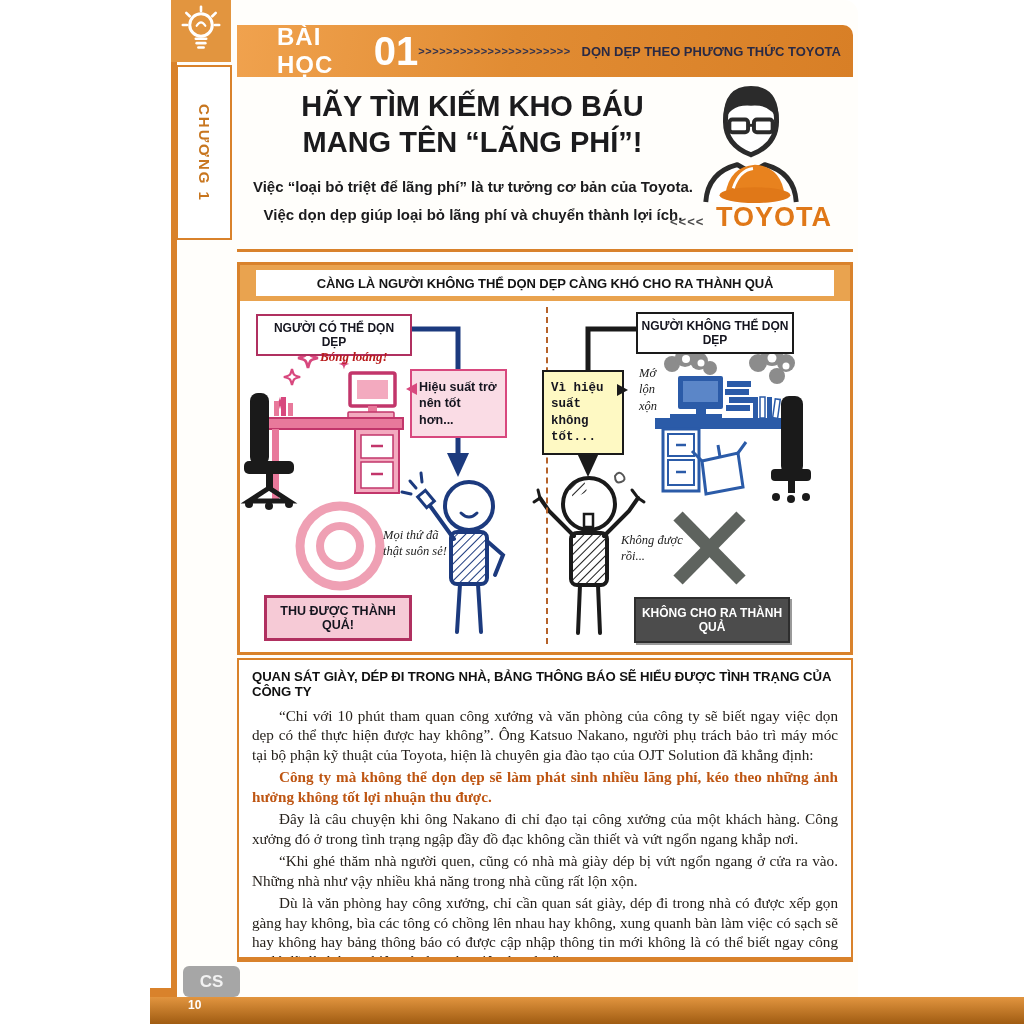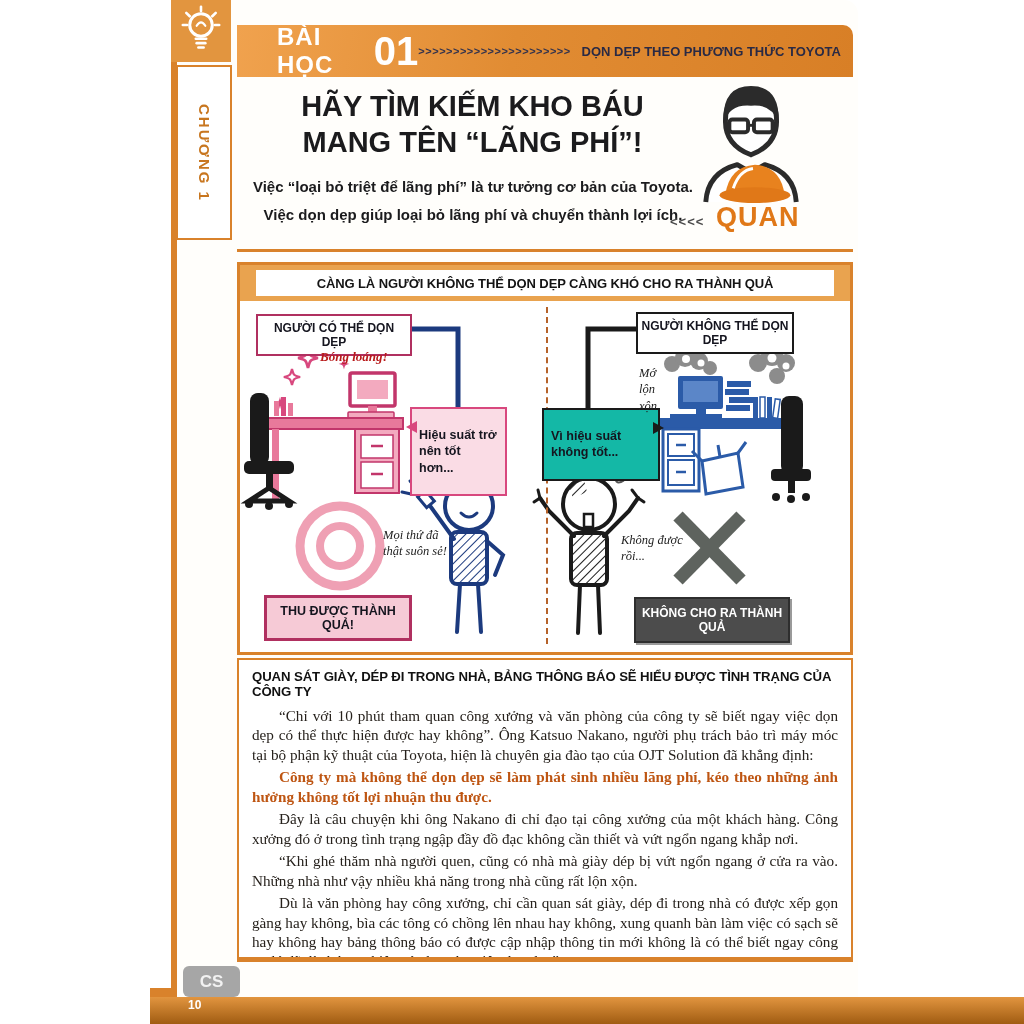--- a/index.html
+++ b/index.html
@@ -42,24 +42,24 @@
     margin:0 10px;font-size:13px;font-weight:800;color:#141414;letter-spacing:-0.1px;}
   .diagram-content{position:relative;height:351px;}
   .divider{position:absolute;left:306px;top:6px;bottom:8px;border-left:2px dashed #B5622A;}
   .art{position:absolute;left:0;top:0;}
 
   .panel-label{position:absolute;background:#fff;text-align:center;font-size:12px;font-weight:800;color:#15151f;
     padding:5px 2px;box-sizing:border-box;}
   .label-can{left:16px;top:13px;width:156px;border:2.5px solid #B03060;}
   .label-cannot{left:396px;top:11px;width:158px;border:2.5px solid #1a1a1a;}
 
-  .bubble{position:absolute;font-size:12.5px;font-weight:700;color:#15151f;padding:18px 7px;line-height:1.3;box-sizing:border-box;margin-top:38px;}
+  .bubble{position:absolute;font-size:12.5px;font-weight:700;color:#15151f;padding:8px 7px;line-height:1.3;box-sizing:border-box;}
   .bubble-left{left:170px;top:68px;width:97px;background:#FADCE5;border:2px solid #D8487E;}
   .bubble-left::before{content:"";position:absolute;left:-12px;top:12px;border:6px solid transparent;border-right:11px solid #D8487E;}
-  .bubble-right{left:302px;top:69px;width:118px;background:#14b8a6;border:2px solid #1a1a1a;}
+  .bubble-right{left:302px;top:69px;width:82px;background:#fef9c3;border:2px solid #1a1a1a;font-family:Liberation Mono, monospace;}
   .bubble-right::after{content:"";position:absolute;right:-12px;top:12px;border:6px solid transparent;border-left:11px solid #1a1a1a;}
 
   .hand-caption{position:absolute;font-family:"Liberation Serif",serif;font-style:italic;font-size:12.5px;color:#222;line-height:1.3;}
   .cap-shiny{left:80px;top:48px;color:#b91c1c;font-size:13px;font-weight:700;}
   .cap-smooth{left:143px;top:226px;width:66px;}
   .cap-mess{left:399px;top:64px;width:32px;}
   .cap-fail{left:381px;top:231px;width:68px;}
 
   .result-box{position:absolute;text-align:center;font-weight:800;box-sizing:border-box;}
   .result-good{left:24px;top:294px;width:148px;background:#F6CAD6;border:3px solid #B03060;color:#15151f;font-size:12.5px;padding:6px 2px;}
@@ -137,21 +137,21 @@
       <rect x="63" y="40" width="19" height="13" rx="3" fill="#fff" stroke="#2b2b2b" stroke-width="4"></rect>
       <line x1="57" y1="46" x2="63" y2="46" stroke="#2b2b2b" stroke-width="3"></line>
       <g>
         <path d="M34,116 Q38,88 64,86 Q90,88 94,116 Z" fill="#E8821E"></path>
         <ellipse cx="64" cy="117" rx="36" ry="8" fill="#E07818"></ellipse>
         <path d="M42,110 Q48,92 62,90" stroke="#fff" stroke-width="3" fill="none"></path>
       </g>
     </svg>
   </div>
   <div class="abs point-arrows">&lt;&lt;&lt;&lt;</div>
-  <div class="abs point-label">QUAN</div>
+  <div class="abs point-label">TOYOTA</div>
   <div class="abs intro-rule"></div>
 
   <div class="abs diagram-box">
     <div class="diagram-header">
       <div class="diagram-header-inner">CÀNG LÀ NGƯỜI KHÔNG THỂ DỌN DẸP CÀNG KHÓ CHO RA THÀNH QUẢ</div>
     </div>
     <div class="diagram-content">
 
       <svg class="art" width="610" height="351" viewBox="0 0 610 351">
         <defs>

